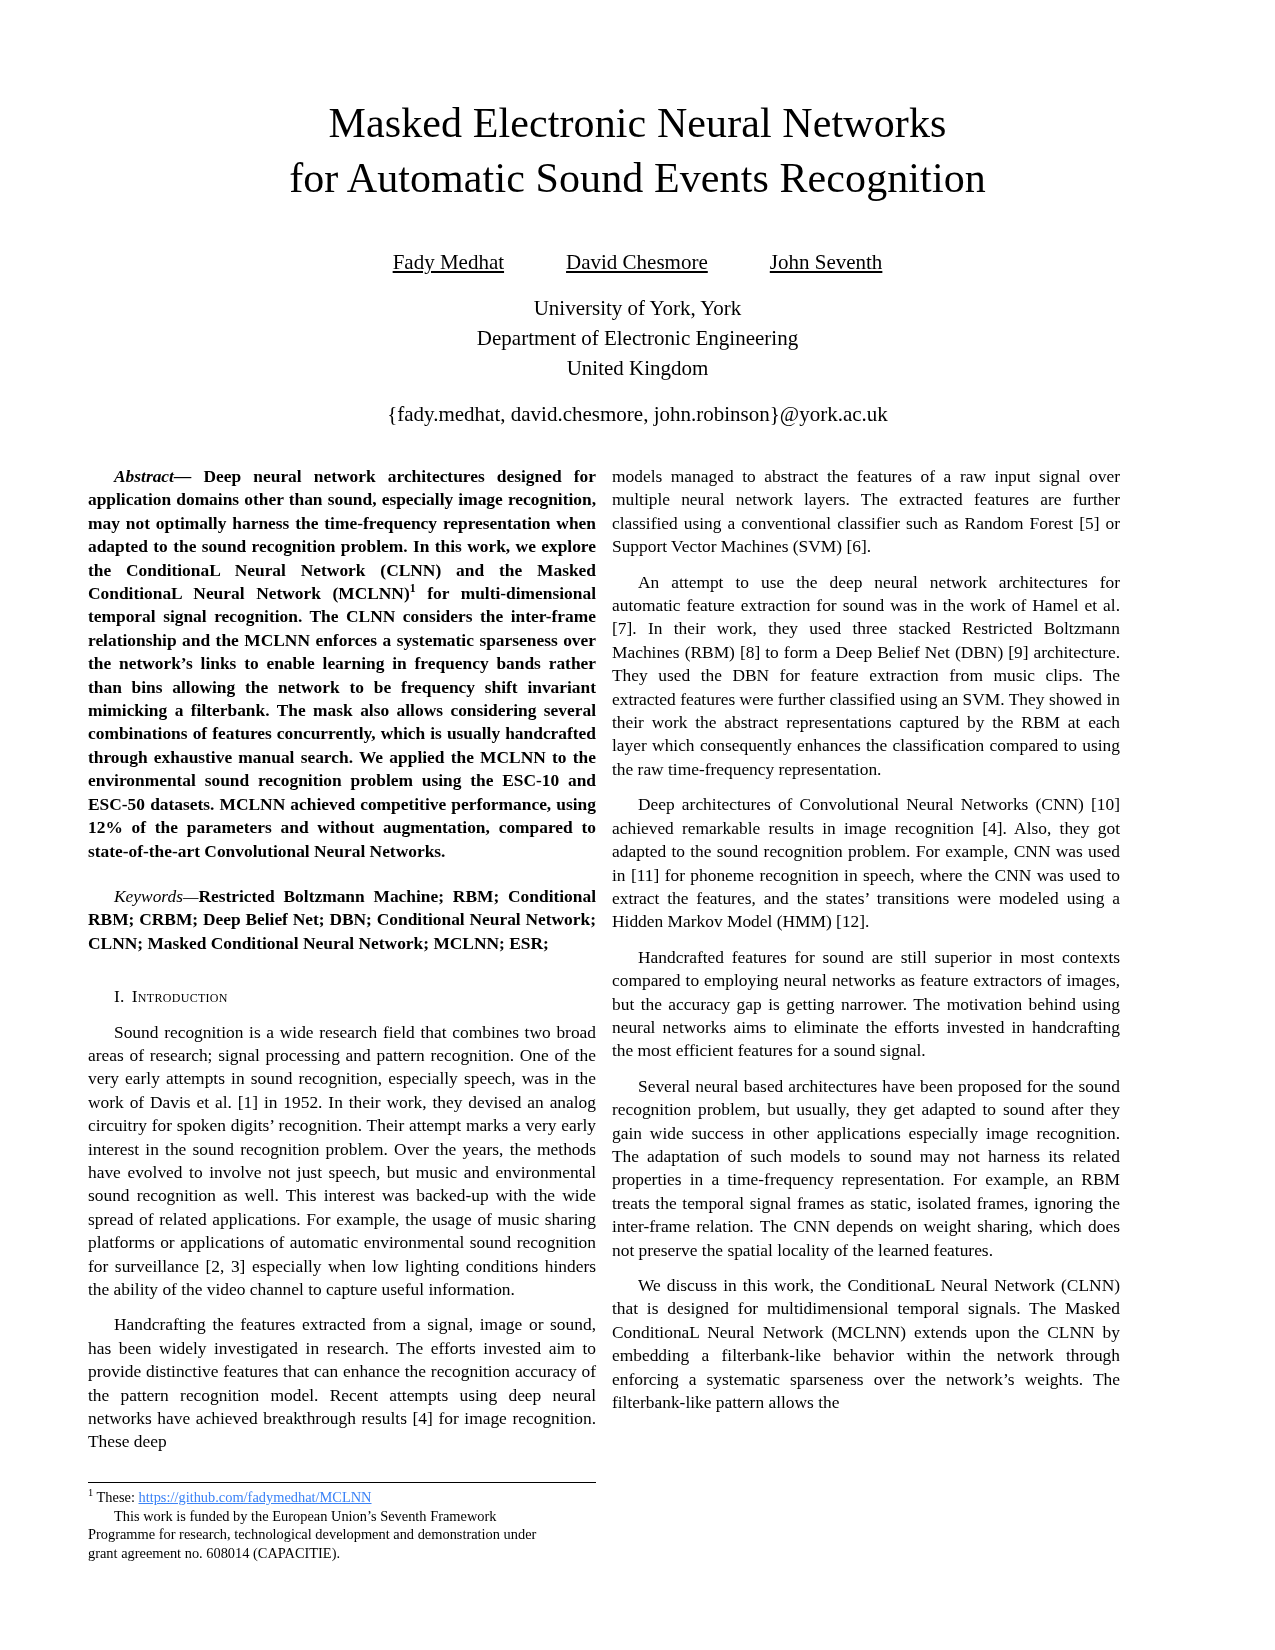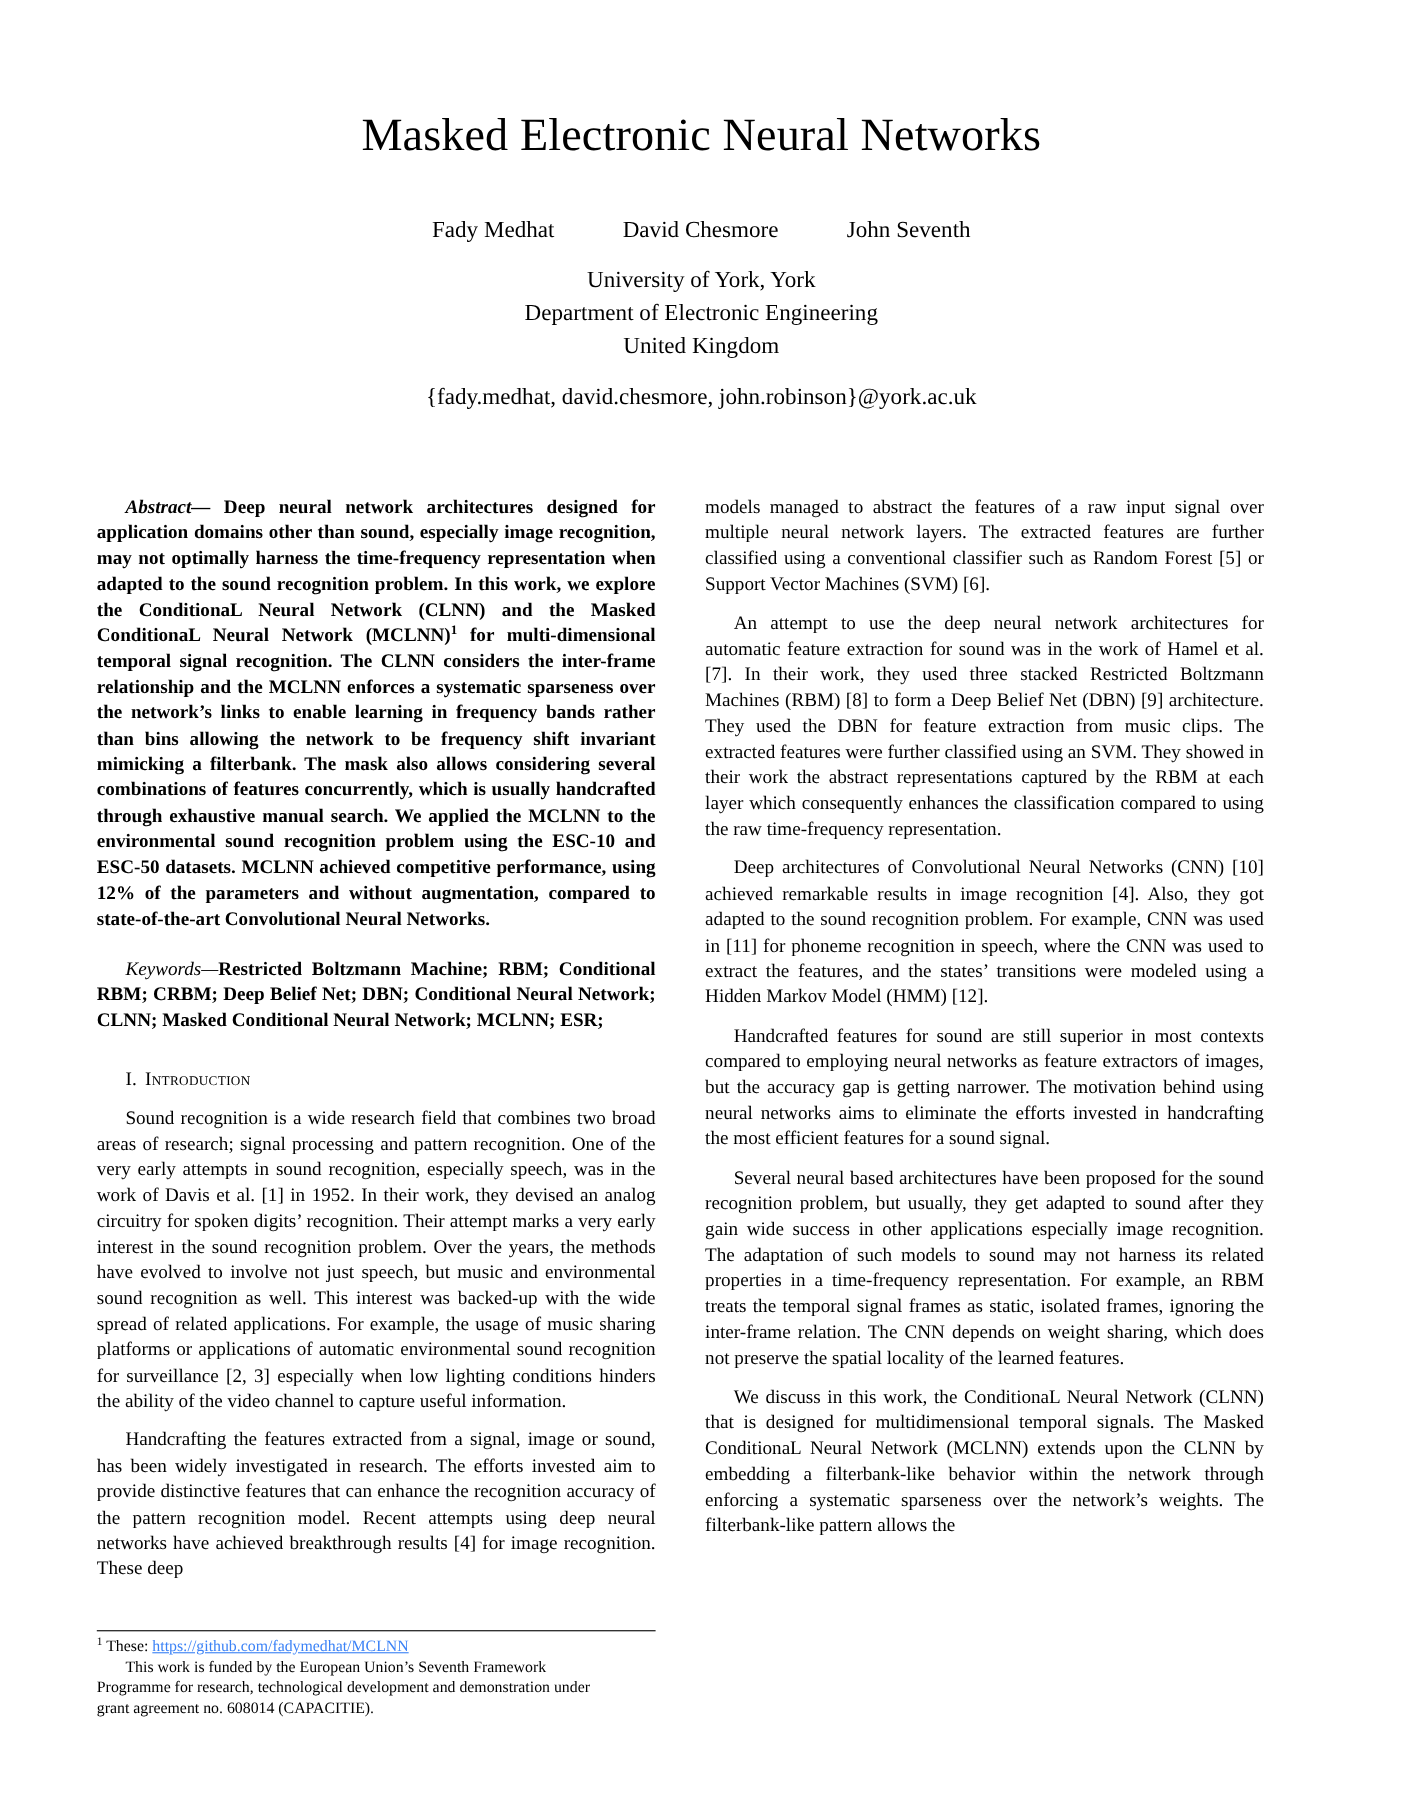--- a/index.html
+++ b/index.html
@@ -42,43 +42,43 @@
   }
 
   .authors {
     margin-top: 47px;
     font-size: 21px;
     line-height: 1.0;
     display: flex;
     justify-content: center;
     gap: 62px;
   }
-  .author-name { white-space: nowrap; }
+  .author-name { white-space: nowrap; text-decoration: underline; }
 
   .affiliation {
     margin-top: 20px;
     font-size: 21px;
     line-height: 1.43;
   }
   .affiliation .aline { display: block; }
 
   .email {
     margin-top: 21px;
     font-size: 21px;
     line-height: 1.0;
   }
 
   
   .columns {
     position: absolute;
-    top: 449px;
+    top: 465px;
     left: 88px;
     width: 1100px;
     display: flex;
-    gap: 45px;
+    gap: 16px;
   }
   .col {
     width: 508px;
     font-size: 17.4px;
     line-height: 1.345;
     text-align: justify;
     text-justify: inter-word;
   }
   .col p {
     margin: 0;
@@ -148,20 +148,21 @@
   }
 </style>
 </head>
 <body>
 
 <div class="page">
 
   <div class="title-block">
     <h1 class="paper-title">
       <span class="tline">Masked Electronic Neural Networks</span>
+      <span class="tline">for Automatic Sound Events Recognition</span>
     </h1>
 
     <div class="authors">
       <span class="author-name">Fady Medhat</span>
       <span class="author-name">David Chesmore</span>
       <span class="author-name">John Seventh</span>
     </div>
 
     <div class="affiliation">
       <span class="aline">University of York, York</span>

